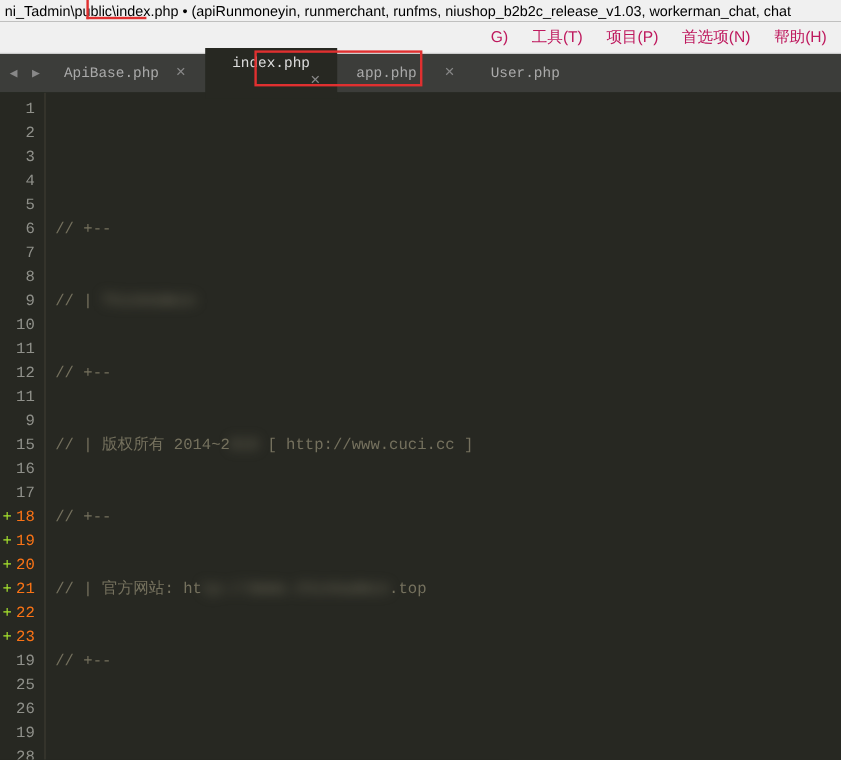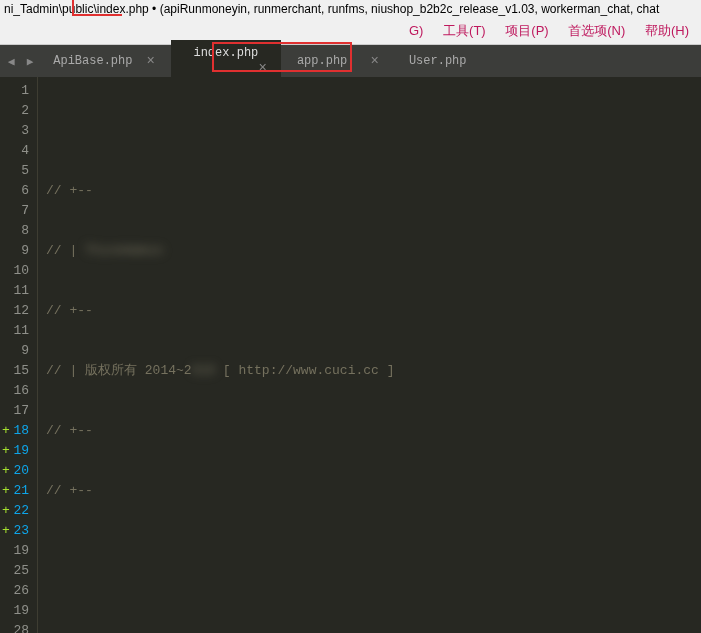--- a/index.html
+++ b/index.html
@@ -70,21 +70,21 @@
       color: #8f908a;
       text-align: right;
       padding: 4px 8px 4px 4px;
       font-size: 13px;
       line-height: 20px;
       user-select: none;
       width: 38px;
       border-right: 1px solid #3e3d32;
     }
     .gutter-line { height: 20px; position: relative; }
-    .gutter-mod { color: #0ea5e9; }
+    .gutter-mod { color: #f97316; }
     .gutter-mod::before {
       content: "+";
       position: absolute;
       left: -2px;
       color: #a6e22e;
     }
     .code {
       padding: 4px 0 4px 8px;
       font-size: 13px;
       line-height: 20px;
@@ -169,20 +169,21 @@
     <div class="gutter-line">19</div>
     <div class="gutter-line">28</div>
   </div>
   <div class="code">
     <div class="code-line"></div>
     <div class="code-line"><span class="c-comment">// +--</span></div>
     <div class="code-line"><span class="c-comment">// | </span><span class="c-comment blur">ThinkAdmin</span></div>
     <div class="code-line"><span class="c-comment">// +--</span></div>
     <div class="code-line"><span class="c-comment">// | 版权所有 2014~2</span><span class="c-comment blur">019</span><span class="c-comment"> [ http://www.cuci.cc ]</span></div>
     <div class="code-line"><span class="c-comment">// +--</span></div>
+    <div class="code-line"><span class="c-comment">// | 官方网站: ht</span><span class="c-comment blur">tp://demo.thinkadmin</span><span class="c-comment">.top</span></div>
     <div class="code-line"><span class="c-comment">// +--</span></div>
     
     
     
     
     
     
     
     
     

